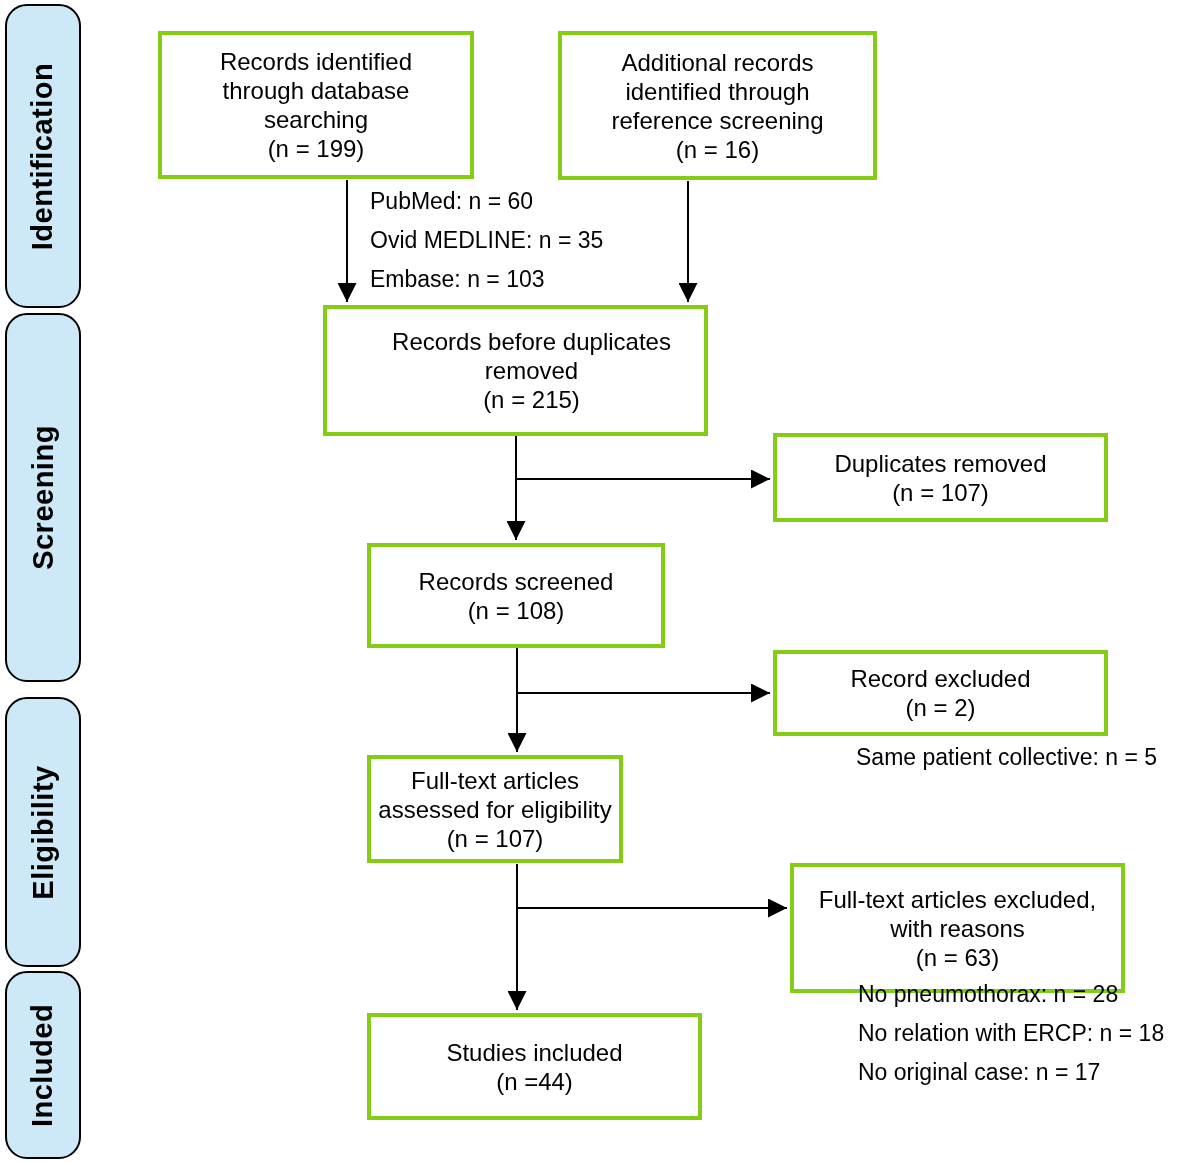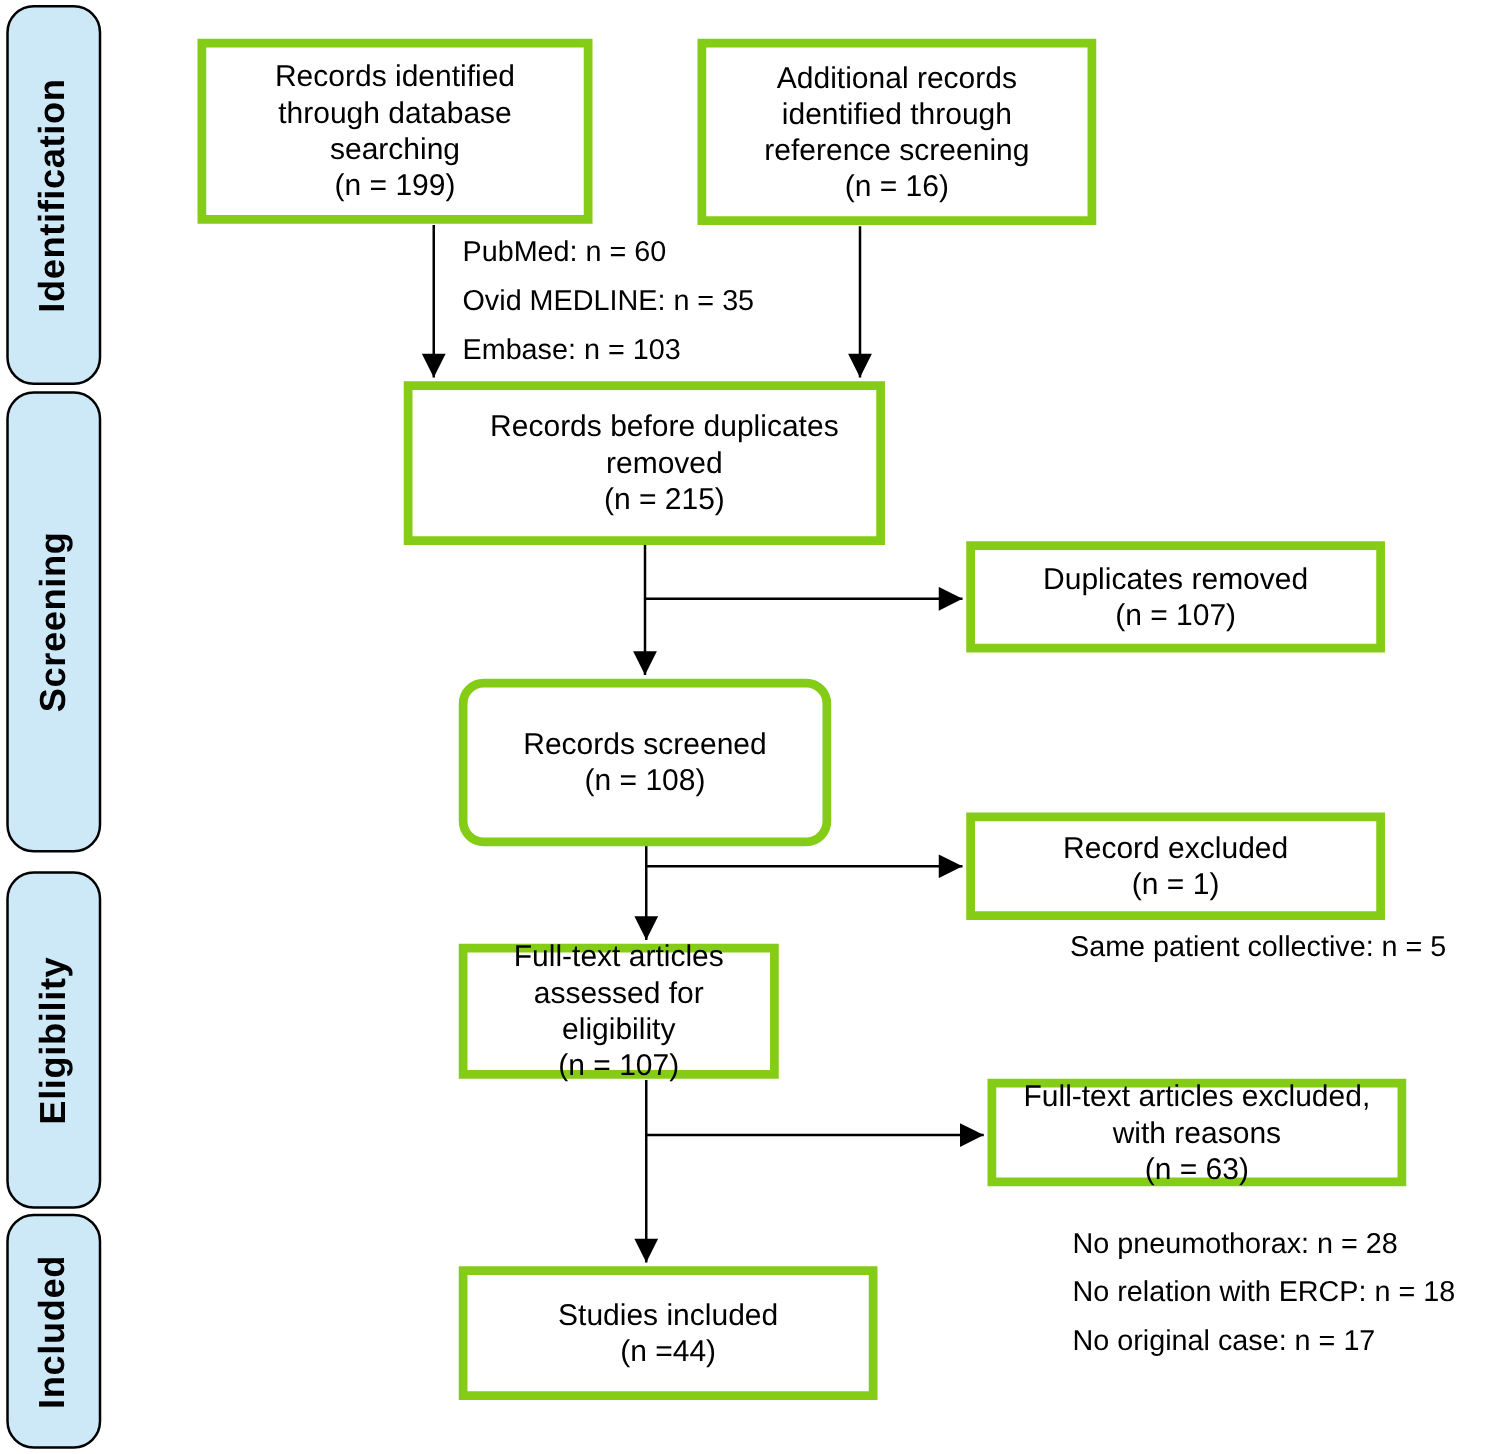--- a/index.html
+++ b/index.html
@@ -33,21 +33,21 @@
   .side-label {
     transform: rotate(-90deg);
     white-space: nowrap;
     font-weight: bold;
     font-size: 29px;
     letter-spacing: 0.5px;
   }
   .box {
     position: absolute;
     background: #ffffff;
-    border: 7px solid #84cc16;
+    border: 4px solid #84cc16;
     box-sizing: border-box;
     display: flex;
     align-items: center;
     justify-content: center;
     text-align: center;
     font-size: 24px;
     line-height: 29px;
     white-space: pre-line;
     padding: 2px 6px;
   }
@@ -108,33 +108,33 @@
 Embase: n = 103
 Cochrane: n = 1</div>
 
   <div class="box" style="left:323px; top:305px; width:385px; height:131px;padding-left:38px;">Records before duplicates
 removed
 (n = 215)</div>
 
   <div class="box" style="left:773px; top:433px; width:335px; height:89px;">Duplicates removed
 (n = 107)</div>
 
-  <div class="box" style="left:367px; top:543px; width:298px; height:134px;border-radius:20px;">Records screened
+  <div class="box" style="left:367px; top:543px; width:298px; height:105px;">Records screened
 (n = 108)</div>
 
   <div class="box" style="left:773px; top:650px; width:335px; height:86px;">Record excluded
-(n = 1)</div>
+(n = 2)</div>
 
   <div class="note" style="left:856px; top:738px;">Same patient collective: n = 5</div>
 
   <div class="box" style="left:367px; top:755px; width:256px; height:108px;">Full-text articles
 assessed for eligibility
 (n = 107)</div>
 
-  <div class="box" style="left:790px; top:863px; width:335px; height:86px;">Full-text articles excluded,
+  <div class="box" style="left:790px; top:863px; width:335px; height:130px;">Full-text articles excluded,
 with reasons
 (n = 63)</div>
 
   <div class="note" style="left:858px; top:975px;">No pneumothorax: n = 28
 No relation with ERCP: n = 18
 No original case: n = 17</div>
 
   <div class="box" style="left:367px; top:1013px; width:335px; height:107px;">Studies included
 (n =44)</div>
 

